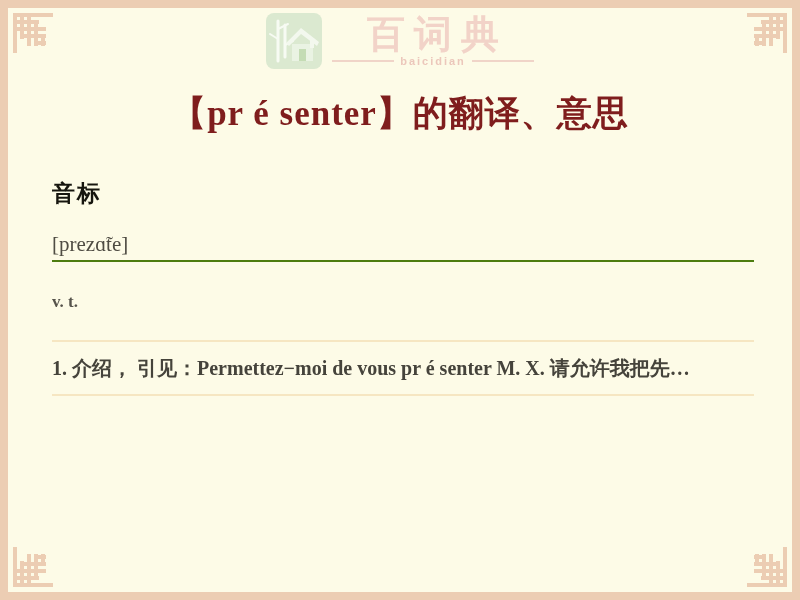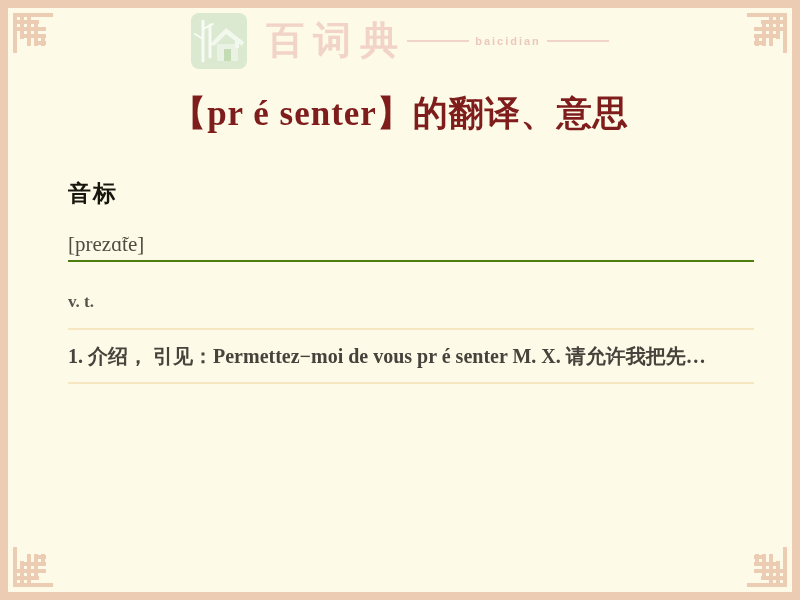--- a/index.html
+++ b/index.html
@@ -27,21 +27,21 @@
   
   .logo {
     display: flex;
     align-items: center;
     justify-content: center;
     gap: 10px;
     padding-top: 2px;
     height: 64px;
     cursor: pointer;
   }
-  .brand { display: flex; flex-direction: row; align-items: center; justify-content: center; }
+  .brand { display: flex; flex-direction: column; align-items: center; justify-content: center; }
   .brand-name {
     font-size: 38px;
     font-weight: bold;
     line-height: 1.05;
     color: #f2d3c8;
     letter-spacing: 9px;
     text-indent: 9px; 
     white-space: nowrap;
   }
   .brand-sub {
@@ -62,40 +62,40 @@
     margin-top: 21px;
     text-align: center;
     font-size: 35px;
     font-weight: bold;
     color: #7f1d1d;
     letter-spacing: 1px;
     line-height: 1.2;
   }
 
   
-  .content { margin: 47px 38px 0 60px; color: #45433b; }
+  .content { margin: 47px 38px 0 44px; color: #45433b; }
   .section-heading {
     font-size: 23px;
     font-weight: bold;
     color: #16150e;
     letter-spacing: 2px;
     line-height: 1;
   }
   .phonetic-value {
     margin-top: 28px;
     padding-bottom: 4px;
     border-bottom: 2px solid #4d7c0f;
     font-size: 21px;
     color: #4f4c43;
     line-height: 1.1;
   }
   .meaning-heading { margin-top: 20px; }
   .pos {
     margin-top: 31px;
-    padding-bottom: 16px;
+    padding-bottom: 28px;
     border-bottom: 2px solid #f6e6c2;
     font-size: 17px;
     font-weight: bold;
     color: #56534b;
     line-height: 1.1;
   }
   .def-row {
     padding: 13px 0 12px;
     border-bottom: 2px solid #f6e6c2;
     font-size: 20px;

